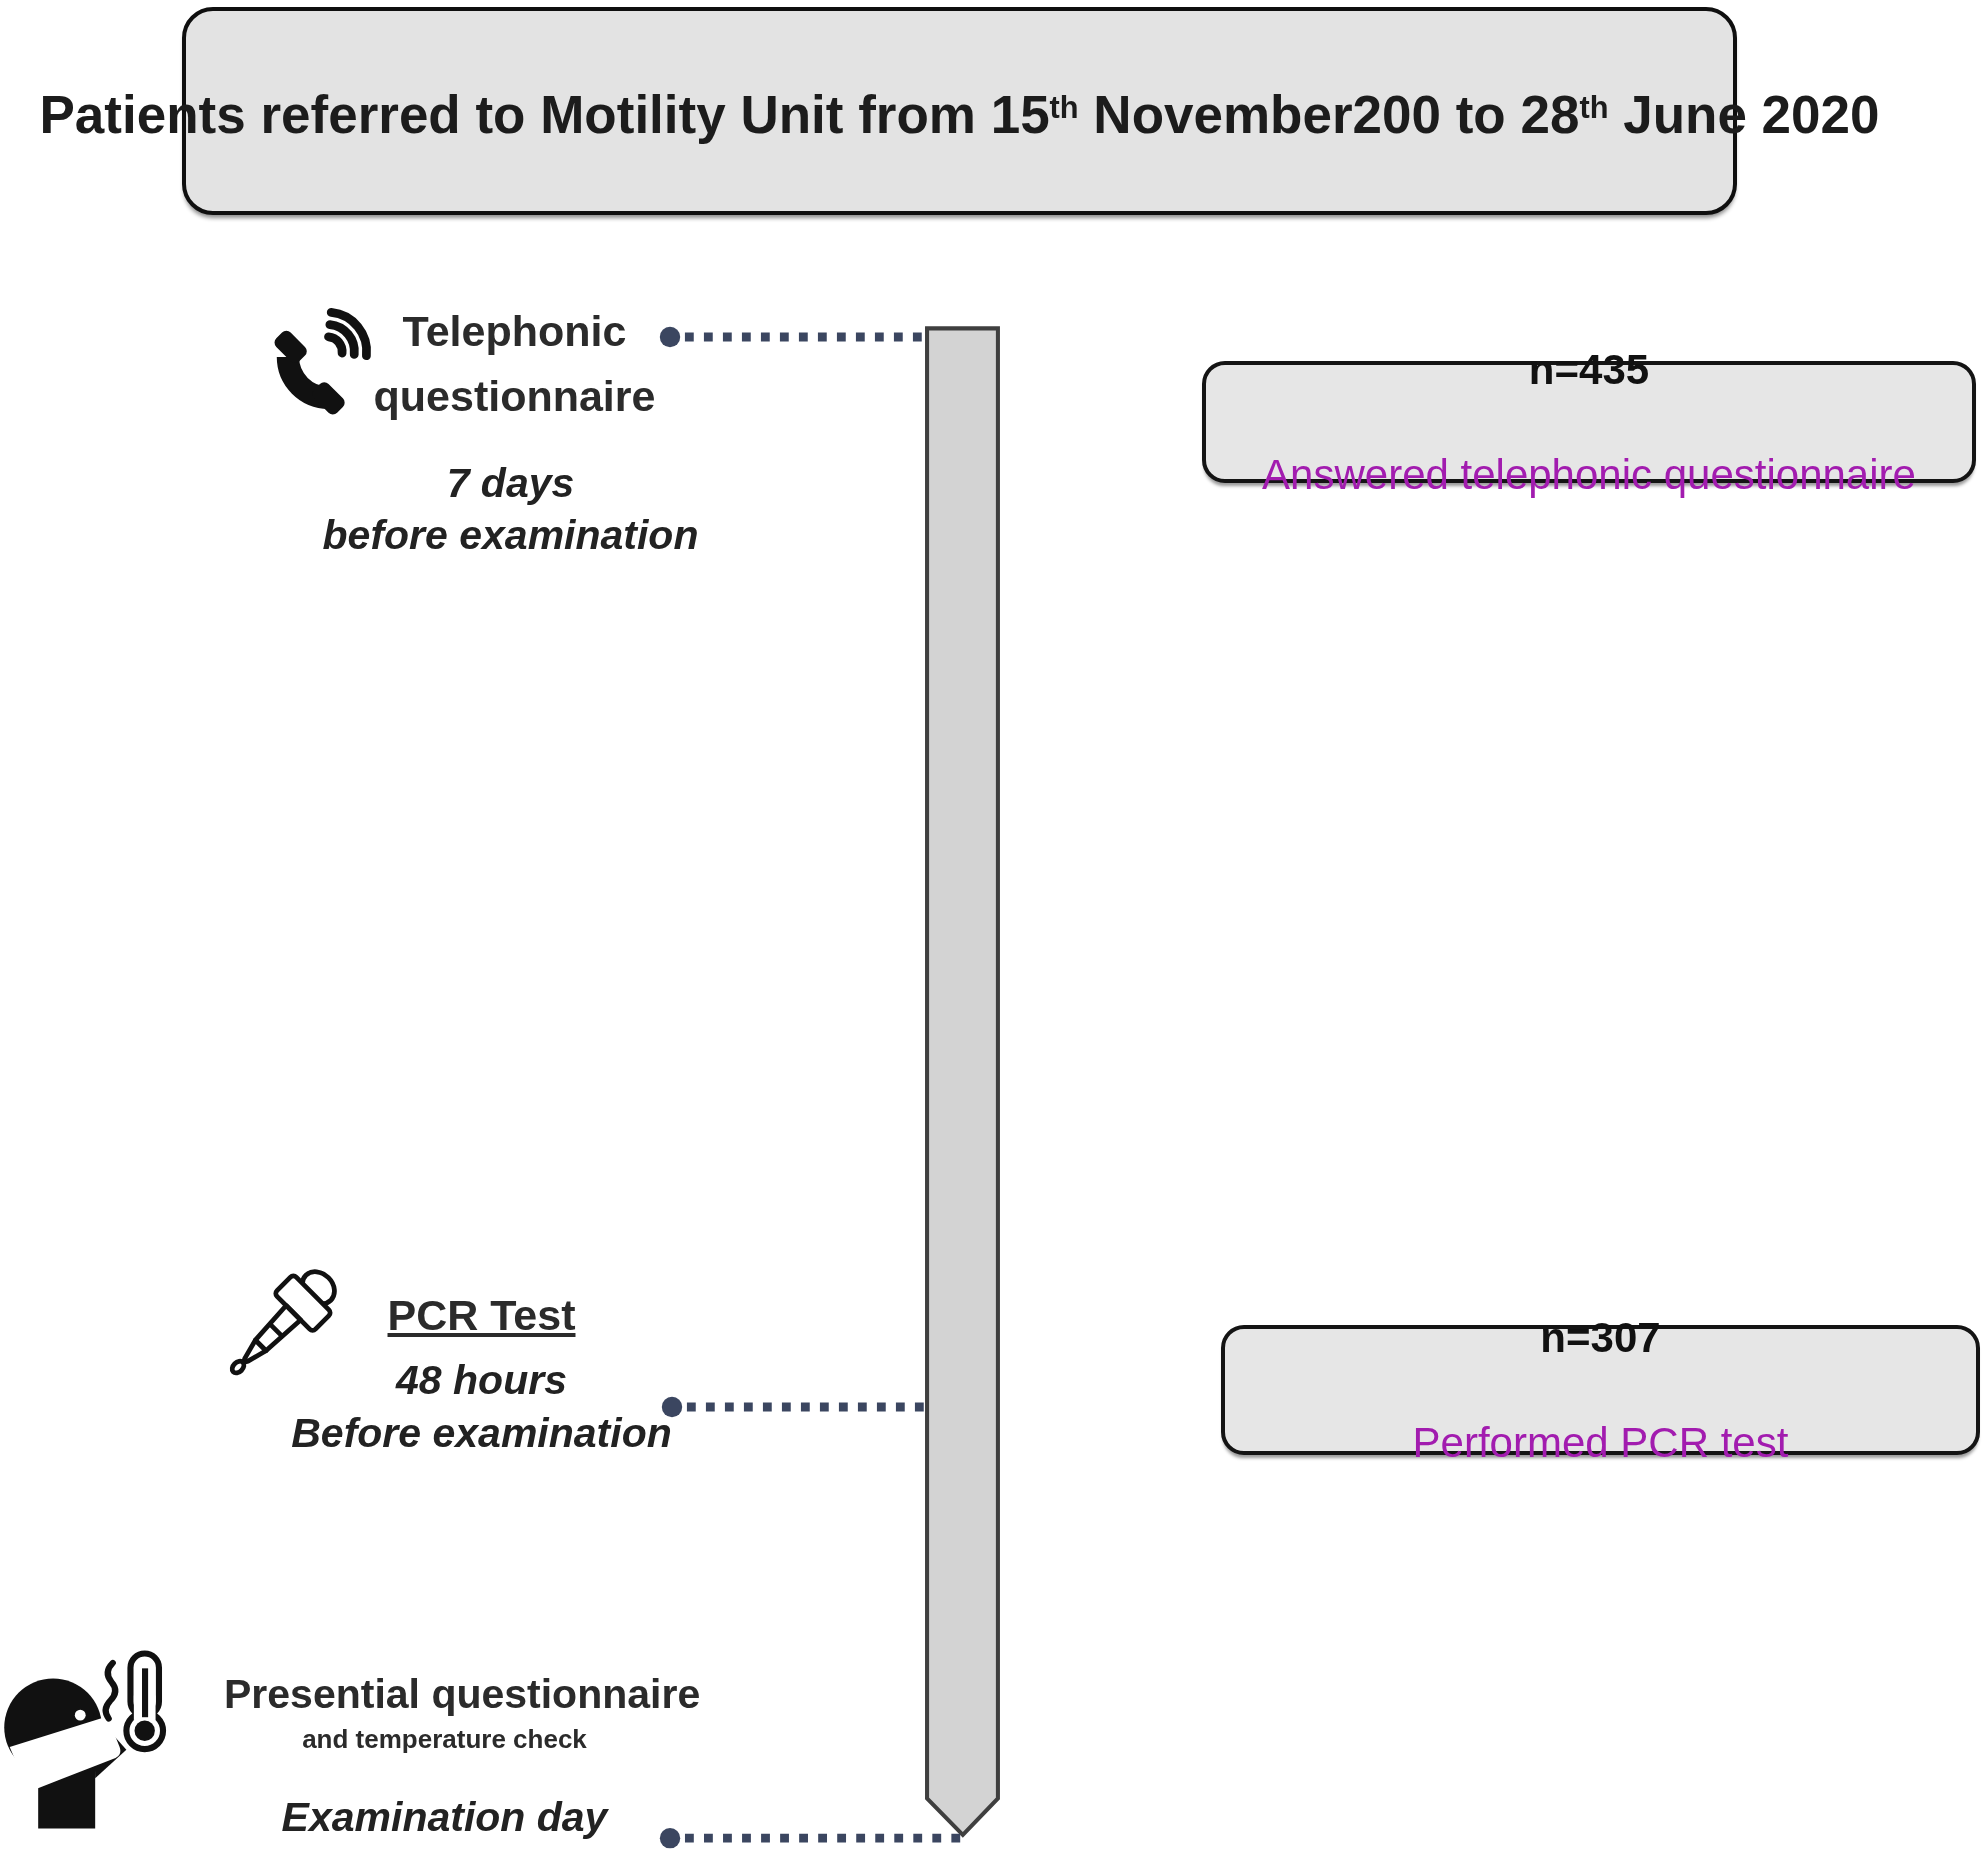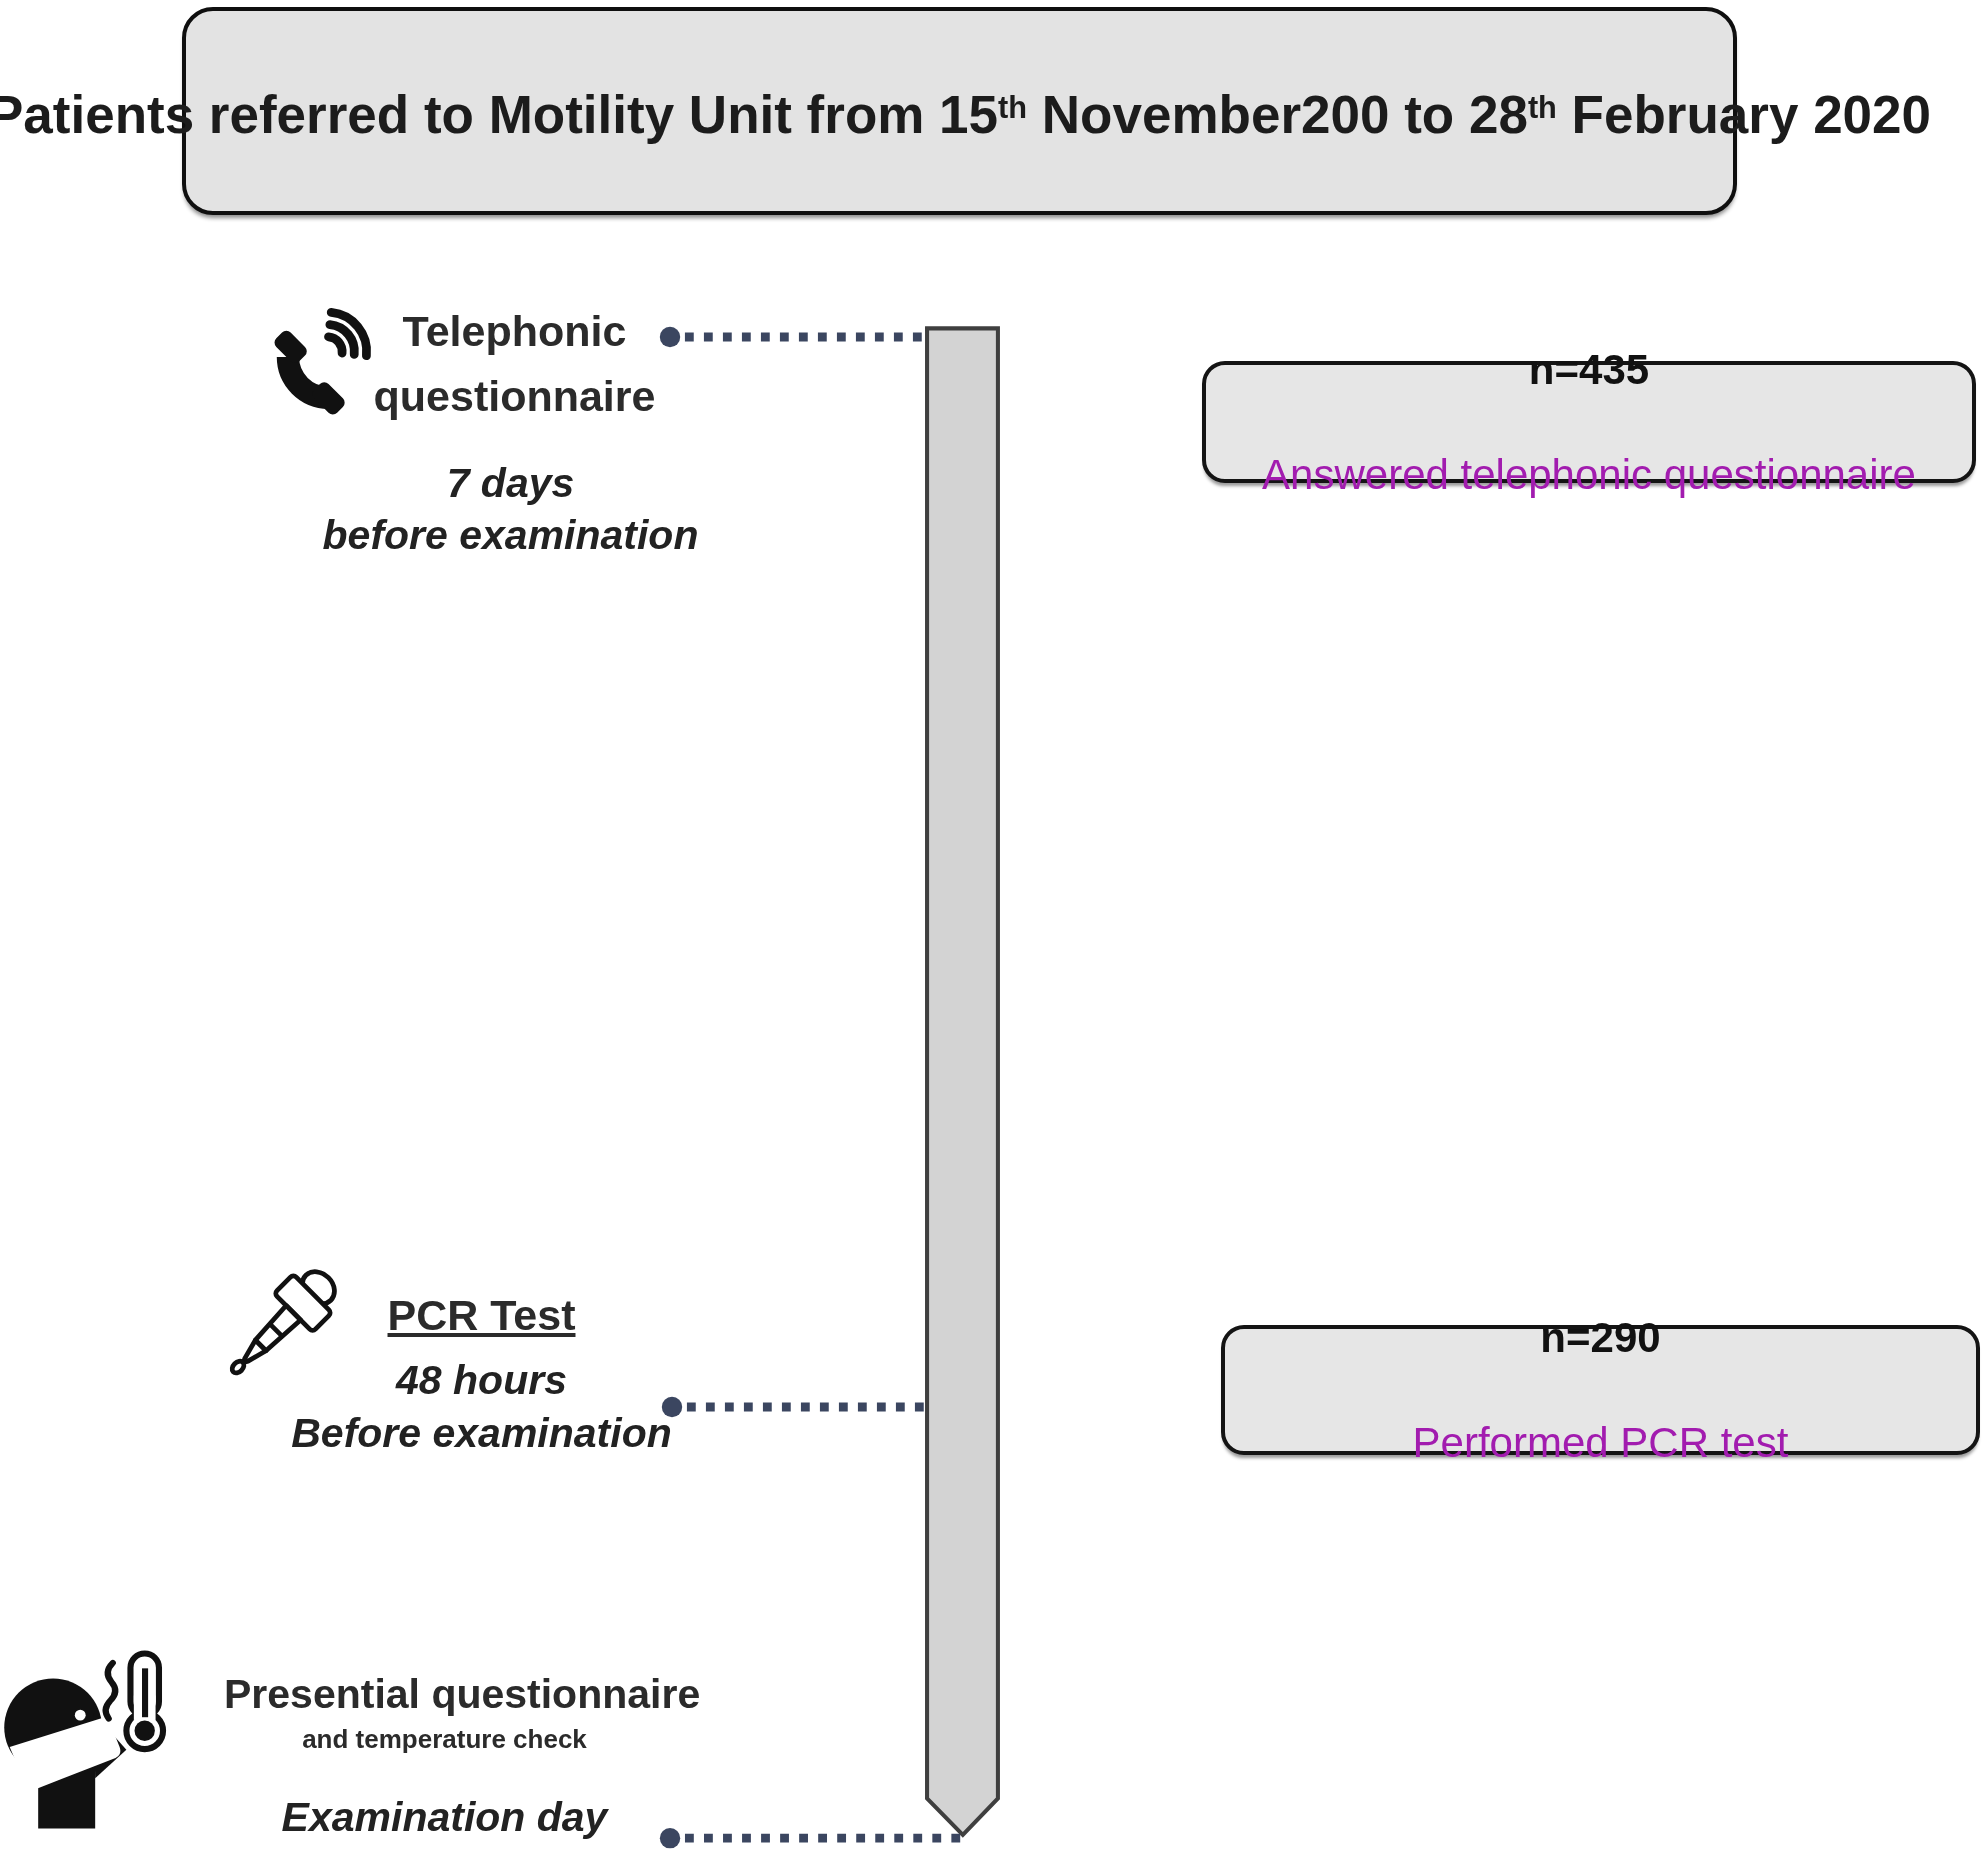--- a/index.html
+++ b/index.html
@@ -30,21 +30,21 @@
   .result-count{font-size:42px;font-weight:700;color:#111;line-height:57px;white-space:nowrap;}
   .result-desc{font-size:42px;font-weight:400;color:#a21caf;line-height:57px;white-space:nowrap;}
 </style>
 </head>
 <body>
 
 <div id="canvas">
 
   <div class="abs title-box">
     <div class="title-line"><span>Patients referred to Motility Unit from 15</span><span class="sup">th</span><span> November</span></div>
-    <div class="title-line"><span>200 to 28</span><span class="sup">th</span><span> February 2020</span></div>
+    <div class="title-line"><span>200 to 28</span><span class="sup">th</span><span> June 2020</span></div>
   </div>
 
   <svg class="abs" style="left:923px;top:319px;" width="81" height="1528" viewBox="0 0 120 2252">
     <polygon points="6,8 111,8 111,2186 59,2240 6,2186" fill="#d3d3d3" stroke="#3f3f3f" stroke-width="6" stroke-linejoin="miter"></polygon>
   </svg>
 
   <svg class="abs" style="left:651px;top:318px;" width="285" height="38" viewBox="0 0 420 56">
     <circle cx="28" cy="28" r="15" fill="#3b4660"></circle>
     <line x1="50" y1="28" x2="414" y2="28" stroke="#3b4660" stroke-width="13" stroke-dasharray="13 15"></line>
   </svg>
@@ -107,18 +107,18 @@
   <div class="abs step-label" style="left:224px;top:1671px;width:441px;font-size:41px;">Presential questionnaire</div>
   <div class="abs step-label" style="left:224px;top:1724px;width:441px;font-size:26px;">and temperature check</div>
   <div class="abs step-time" style="left:241px;top:1794px;width:407px;">Examination day</div>
 
   <div class="abs result-box" style="left:1202px;top:361px;width:774px;height:122px;">
     <div class="result-count">n=435</div>
     <div class="result-desc">Answered telephonic questionnaire</div>
   </div>
 
   <div class="abs result-box" style="left:1221px;top:1325px;width:759px;height:130px;">
-    <div class="result-count">n=290</div>
+    <div class="result-count">n=307</div>
     <div class="result-desc">Performed PCR test</div>
   </div>
 
 </div>
 
 
 </body></html>

